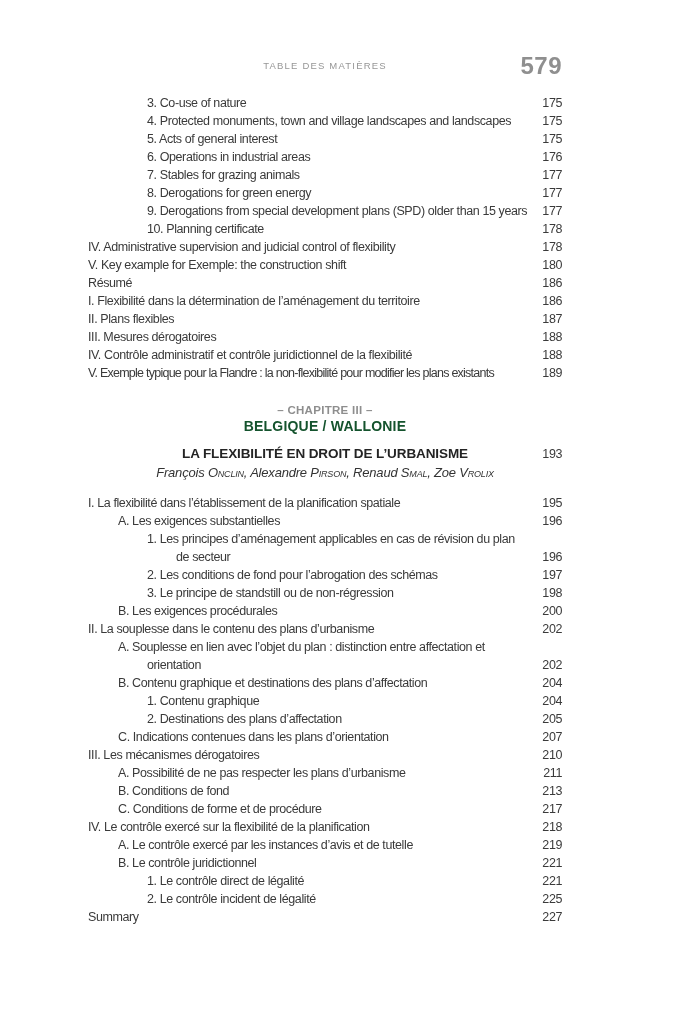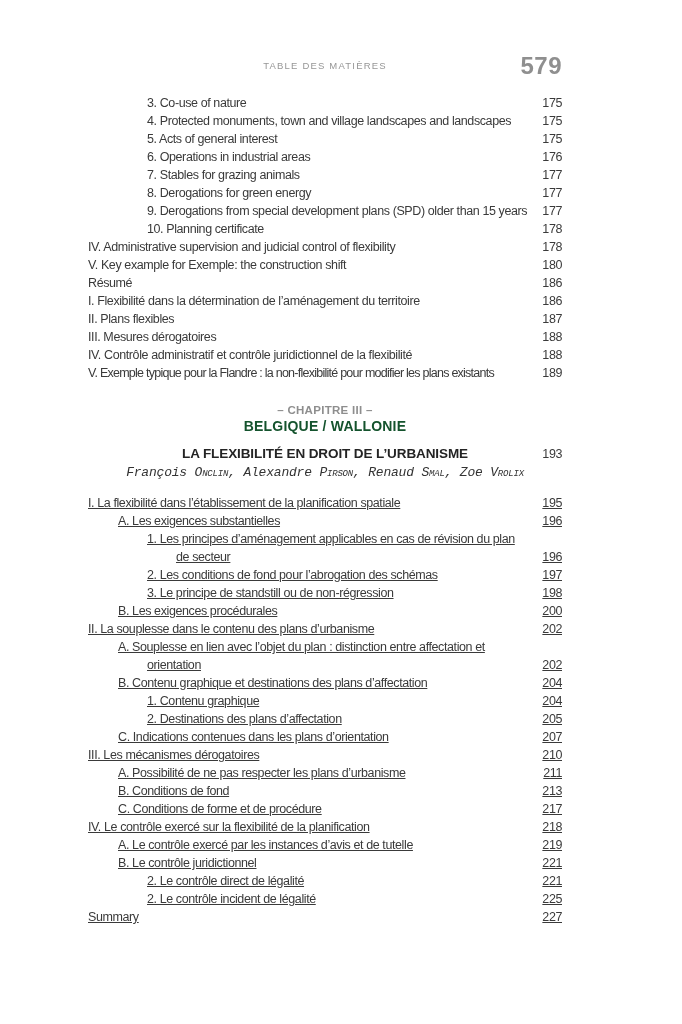--- a/index.html
+++ b/index.html
@@ -51,24 +51,24 @@
   .chap-title{
     font-size:13.5px;font-weight:bold;letter-spacing:-0.1px;
     color:#242424;
   }
   .title-row .pg{
     position:absolute;right:0;bottom:0;
     font-size:12.5px;font-weight:normal;letter-spacing:-0.4px;color:#3a3a3a;
   }
   .authors{
     font-style:italic;font-size:13px;letter-spacing:-0.2px;
-    line-height:18px;color:#333333;font-family:Liberation Mono, monospace;
+    line-height:18px;color:#333333;
   }
   .authors .sc{font-variant:small-caps;}
-  #toc-section-2{margin-top:12px;text-decoration:underline;}
+  #toc-section-2{margin-top:12px;}
 </style>
 </head>
 <body>
 
 <div class="page">
 
   <div class="header">
     <div class="running-title">TABLE DES MATIÈRES</div>
     <div class="folio">579</div>
   </div>
@@ -296,21 +296,21 @@
           <div class="pg">219</div>
         </div>
         <div class="row lvl1">
           <div class="t">
             <div class="l1">B. Le contrôle juridictionnel</div>
           </div>
           <div class="pg">221</div>
         </div>
         <div class="row lvl2">
           <div class="t">
-            <div class="l1">2. Le contrôle direct de légalité</div>
+            <div class="l1">1. Le contrôle direct de légalité</div>
           </div>
           <div class="pg">221</div>
         </div>
         <div class="row lvl2">
           <div class="t">
             <div class="l1">2. Le contrôle incident de légalité</div>
           </div>
           <div class="pg">225</div>
         </div>
         <div class="row lvl0">

